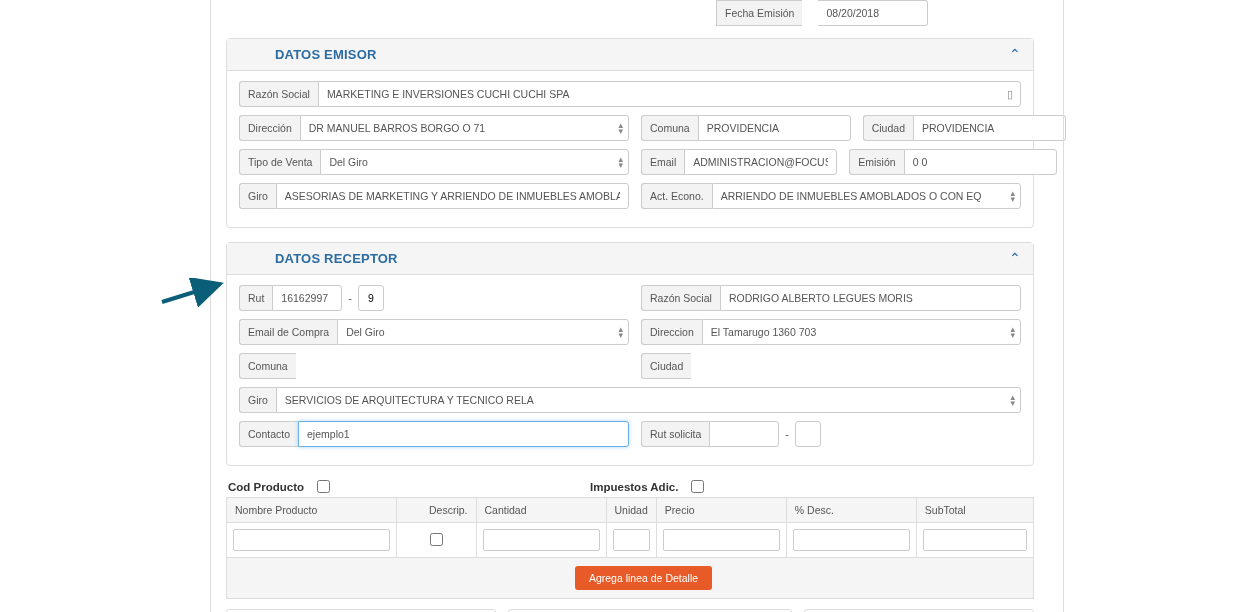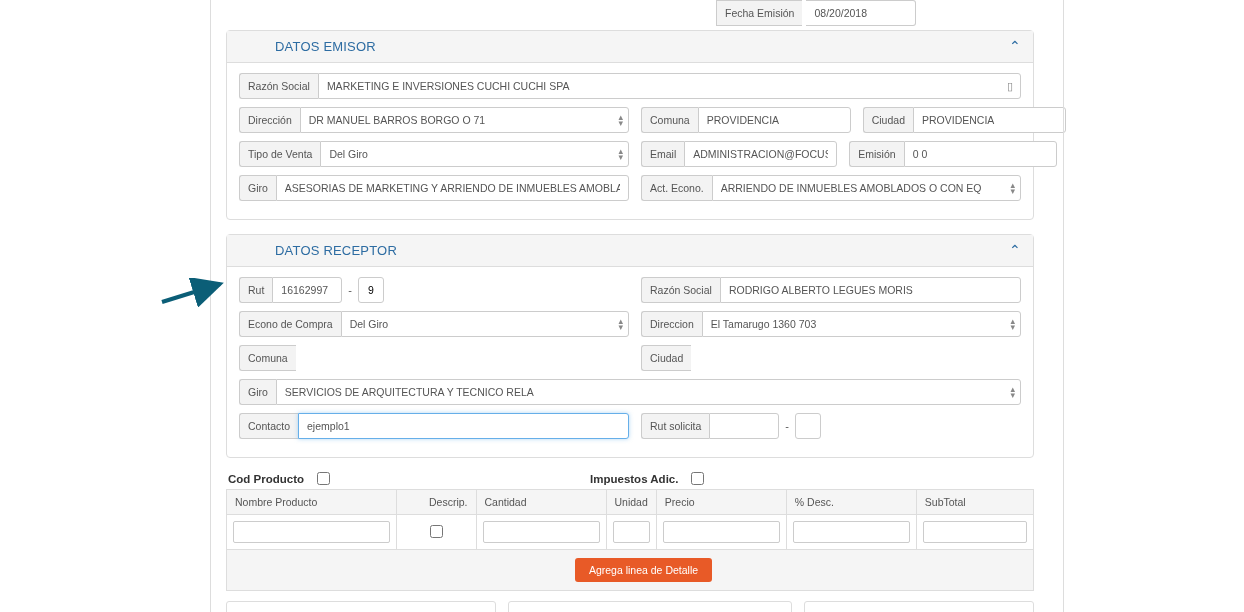--- a/index.html
+++ b/index.html
@@ -22,21 +22,21 @@
     .panel-heading {
       background: #f5f5f5;
       border-bottom: 1px solid #ddd;
       padding: 8px 12px;
       display: flex;
       justify-content: space-between;
       align-items: center;
     }
     .panel-heading h4 {
       font-size: 13px;
-      font-weight: 400;
+      font-weight: 700;
       color: #2d6ca2;
       letter-spacing: 0.2px;
       padding-left: 36px;
     }
     .panel-body {
       padding: 10px 12px;
     }
     .chevron-up {
       width: 12px; height: 12px;
       color: #2d6ca2;
@@ -98,22 +98,22 @@
     }
     .dv-box {
       width: 26px;
       border: 1px solid #ccc;
       border-radius: 3px;
       padding: 6px 6px;
       font-size: 10.5px;
       text-align: center;
     }
     .emision-row {
-      display: flex; justify-content: flex-end; gap:4px;
-      margin-bottom: 4px;
+      display: flex; justify-content: flex-end; gap:16px;
+      margin-bottom: 12px;
     }
     .emision-row .ig-label { border-radius: 0; }
     .emision-row .ig-input { width: 110px; flex:none; border-left:none; }
     .doc-icon {
       position: absolute;
       right: 8px; top: 50%;
       transform: translateY(-50%);
       font-size: 11px; color: #888;
     }
     .rel-wrap { position: relative; flex:1; display:flex; }
@@ -270,21 +270,21 @@
           <span class="sep-dash">-</span>
           <input class="dv-box" type="text" value="9" style="">
         </div>
         <div class="input-group">
           <div class="ig-label">Razón Social</div>
           <input class="ig-input" type="text" value="RODRIGO ALBERTO LEGUES MORIS" style="">
         </div>
       </div>
       <div class="row2">
         <div class="input-group col-left">
-          <div class="ig-label">Econo de Compra</div>
+          <div class="ig-label">Email de Compra</div>
           <div class="select-wrap">
             <input class="ig-input select" type="text" value="Del Giro" style="">
             <div class="select-arrows">▴<br>▾</div>
           </div>
         </div>
         <div class="input-group">
           <div class="ig-label">Direccion</div>
           <div class="select-wrap">
             <input class="ig-input select" type="text" value="El Tamarugo 1360 703" style="">
             <div class="select-arrows">▴<br>▾</div>

